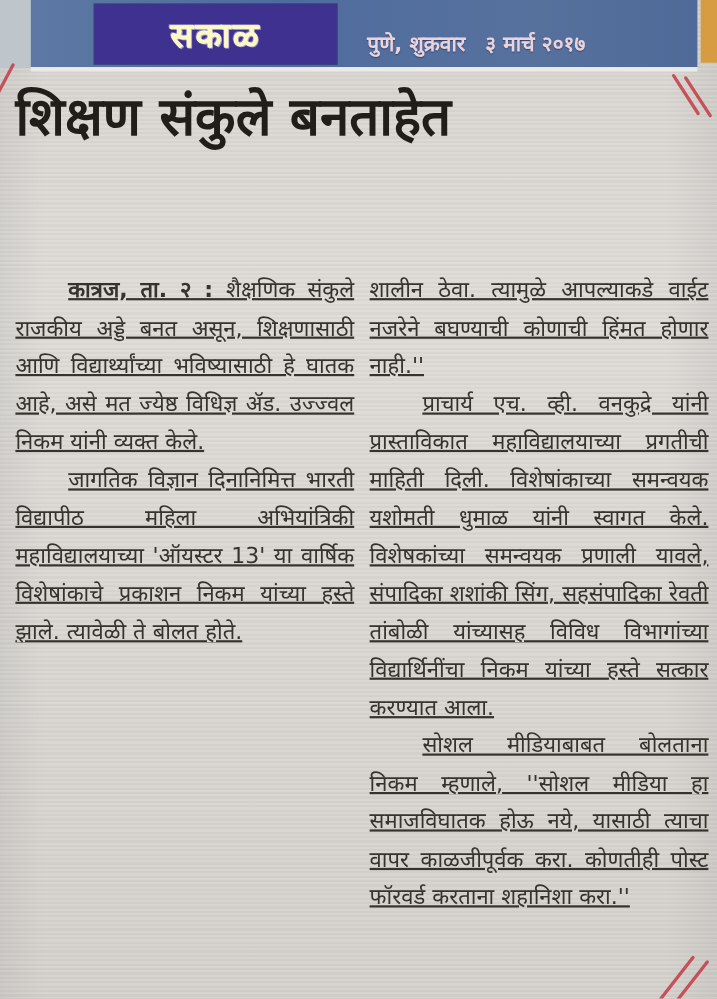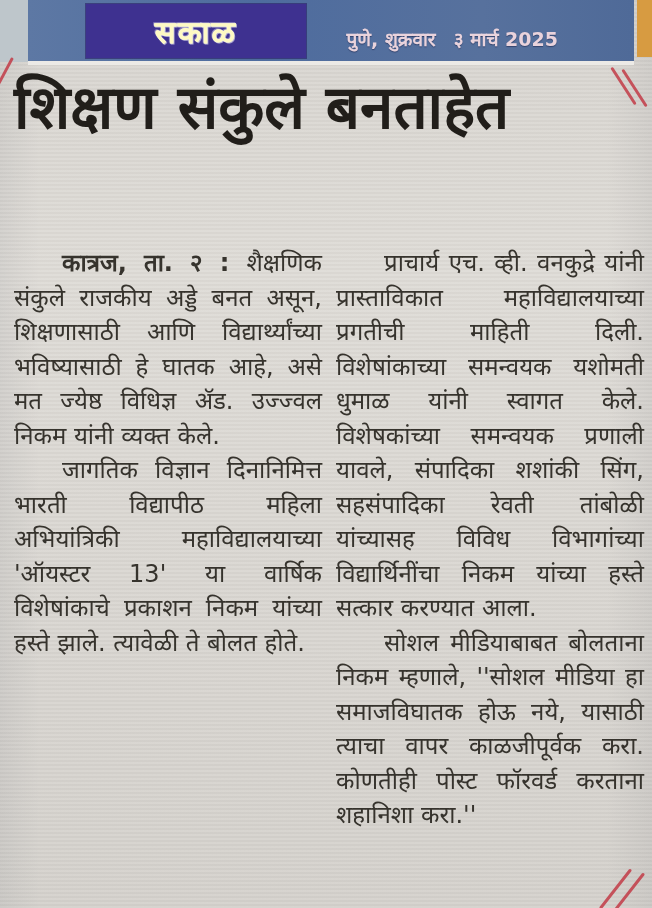--- a/index.html
+++ b/index.html
@@ -18,74 +18,75 @@
   .left-strip   { position:absolute; left:0; top:0; width:30px; height:62px; background:#bec6cb; }
   .band         { position:absolute; left:28px; top:0; width:606px; height:61px;
                   background:linear-gradient(90deg,#5d78a4,#4e6c9e 38%,#57719d 75%,#4f6a98); }
   .band-edge    { position:absolute; left:28px; top:61px; width:606px; height:4px; background:#eceae6; }
   .orange-strip { position:absolute; right:0; top:0; width:15px; height:57px; background:#d79b41; }
   .logo-box     { position:absolute; left:86px; top:4px; width:220px; height:54px; background:#3e3190;
                   display:flex; align-items:center; justify-content:center; box-shadow:0 0 0 1px rgba(40,30,100,.6); }
   .logo-text    { font-size:31px; font-weight:700; color:#fef9c3; letter-spacing:2px;
                   text-shadow:0 0 1px #fff, 1px 1px 0 rgba(255,255,255,.55), -1px -1px 0 rgba(255,255,255,.35); }
   .dateline     { position:absolute; left:308px; top:26px; width:250px; display:flex; gap:18px;
-                  justify-content:flex-end; color:#e9d3dc; font-size:19px; font-weight:700;
+                  justify-content:center; color:#e9d3dc; font-size:19px; font-weight:700;
                   text-shadow:0 1px 1px rgba(30,40,80,.6); }
 
   
   .pen { position:absolute; width:3px; background:#c23b47; border-radius:2px; opacity:.85; }
   .pen.tl  { left:4px;  top:56px;  height:30px; transform:rotate(28deg); }
   .pen.tr1 { left:622px; top:64px; height:44px; transform:rotate(-33deg); }
   .pen.tr2 { left:633px; top:66px; height:44px; transform:rotate(-33deg); }
   .pen.br1 { left:614px; top:864px; height:50px; transform:rotate(38deg); }
   .pen.br2 { left:627px; top:868px; height:50px; transform:rotate(38deg); }
 
   
   .headline { position:absolute; left:14px; top:66px; width:626px; color:#211e1a;
-              font-weight:700; font-size:60px; line-height:82px; letter-spacing:0; }
+              font-weight:700; font-size:48px; line-height:82px; letter-spacing:0; }
   .headline div { white-space:nowrap; }
 
   
   .columns  { position:absolute; left:14px; top:246px; width:630px; display:flex; gap:14px; }
   .col      { width:308px; color:#36332d; }
-  .para     { font-size:24px; line-height:34.5px; text-align:justify; }
+  .para     { font-size:20px; line-height:34.5px; text-align:justify;text-decoration:underline; }
   .para.indent { text-indent:48px; }
   .para b   { font-weight:700; }
 </style>
 </head>
 <body>
 
 <div class="paper">
 
   <div class="left-strip"></div>
   <div class="band"></div>
   <div class="band-edge"></div>
   <div class="orange-strip"></div>
   <div class="logo-box">
     <span class="logo-text">सकाळ</span>
   </div>
   <div class="dateline">
     <span>पुणे, शुक्रवार</span>
-    <span>३ मार्च 2025</span>
+    <span>३ मार्च २०१७</span>
   </div>
 
   <div class="pen tl"></div>
   <div class="pen tr1"></div>
   <div class="pen tr2"></div>
   <div class="pen br1"></div>
   <div class="pen br2"></div>
 
   <div class="headline">
     <div>शिक्षण संकुले बनताहेत</div>
   </div>
 
   <div class="columns">
     <div class="col">
       <p class="para indent"><b>कात्रज, ता. २ : </b><span>शैक्षणिक संकुले राजकीय अड्डे बनत असून, शिक्षणासाठी आणि विद्यार्थ्यांच्या भविष्यासाठी हे घातक आहे, असे मत ज्येष्ठ विधिज्ञ ॲड. उज्ज्वल निकम यांनी व्यक्त केले.</span></p>
       <p class="para indent"><span>जागतिक विज्ञान दिनानिमित्त भारती विद्यापीठ महिला अभियांत्रिकी महाविद्यालयाच्या 'ऑयस्टर 13' या वार्षिक विशेषांकाचे प्रकाशन निकम यांच्या हस्ते झाले. त्यावेळी ते बोलत होते.</span></p>
     </div>
     <div class="col">
+      <p class="para"><span>शालीन ठेवा. त्यामुळे आपल्याकडे वाईट नजरेने बघण्याची कोणाची हिंमत होणार नाही.''</span></p>
       <p class="para indent"><span>प्राचार्य एच. व्ही. वनकुद्रे यांनी प्रास्ताविकात महाविद्यालयाच्या प्रगतीची माहिती दिली. विशेषांकाच्या समन्वयक यशोमती धुमाळ यांनी स्वागत केले. विशेषकांच्या समन्वयक प्रणाली यावले, संपादिका शशांकी सिंग, सहसंपादिका रेवती तांबोळी यांच्यासह विविध विभागांच्या विद्यार्थिनींचा निकम यांच्या हस्ते सत्कार करण्यात आला.</span></p>
       <p class="para indent"><span>सोशल मीडियाबाबत बोलताना निकम म्हणाले, ''सोशल मीडिया हा समाजविघातक होऊ नये, यासाठी त्याचा वापर काळजीपूर्वक करा. कोणतीही पोस्ट फॉरवर्ड करताना शहानिशा करा.''</span></p>
     </div>
   </div>
 
 </div>
 
 </body></html>

